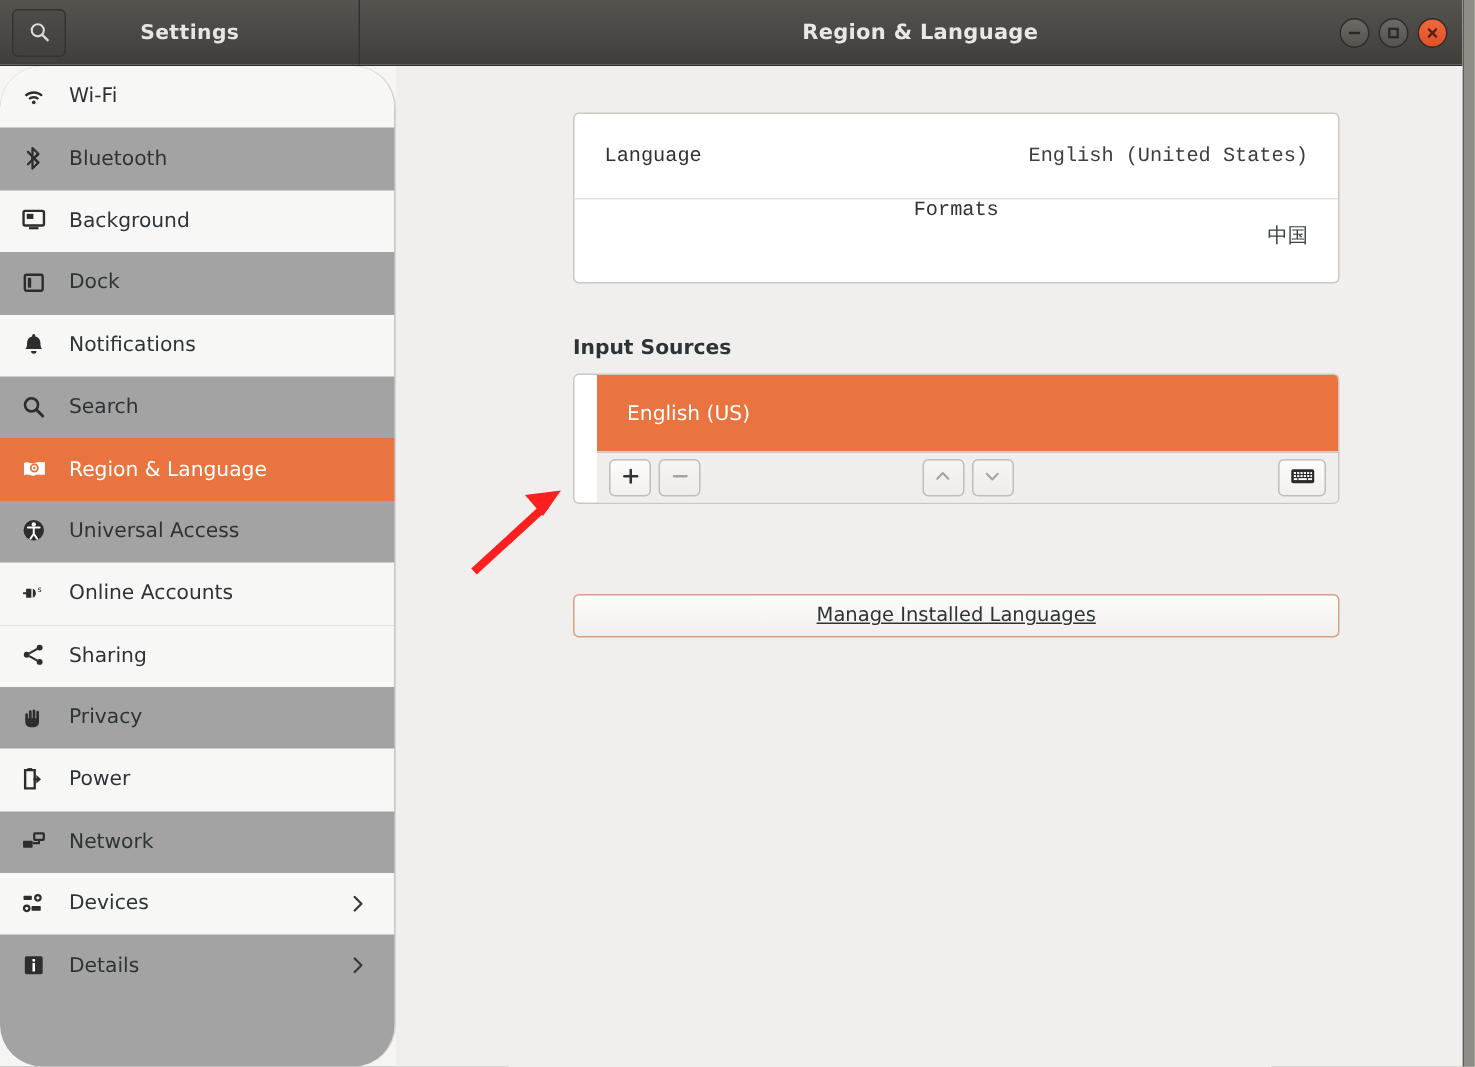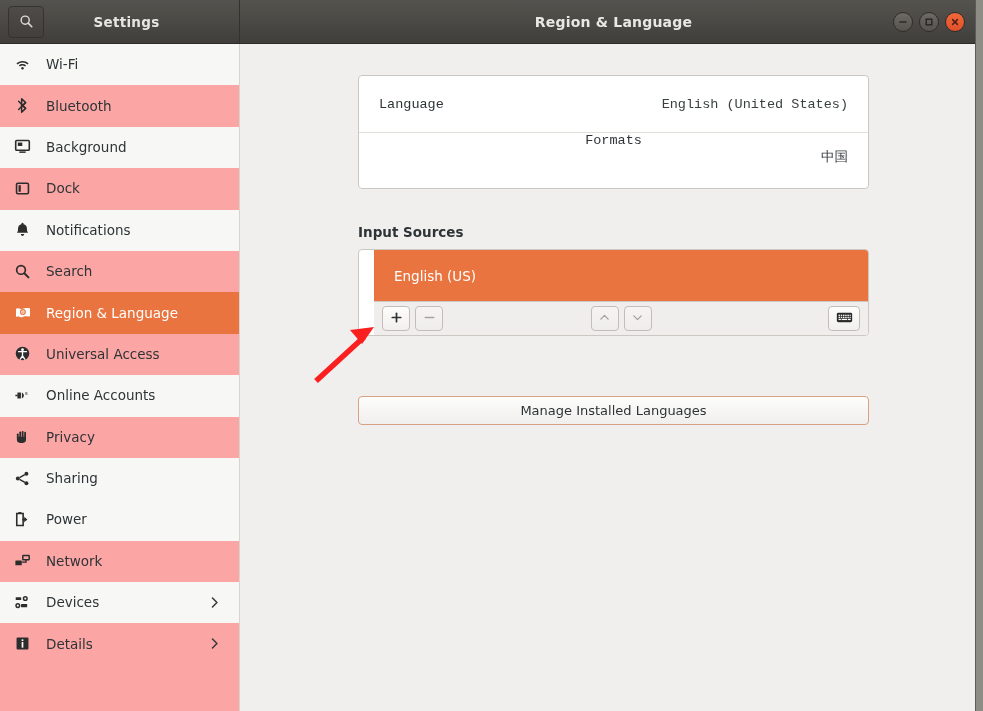--- a/index.html
+++ b/index.html
@@ -72,24 +72,25 @@
   }
   .wb-min, .wb-max { background: linear-gradient(to bottom, #6d6a65, #56534e); }
   .wb-close { background: linear-gradient(to bottom, #f0683a, #e0512a); }
   .wb svg { display:block; }
 
   
   #body { display: flex; height: 667px; }
 
   
   #sidebar {
-    width: 240px; height: 100%;
-    background: #fca5a5;
+    width: 264px; height: 100%;
+    background: #a3a3a3;
     border-right: 1px solid #d8d4d0;
     overflow: hidden;
+    border-radius: 28px;
   }
   .side-item {
     height: 41.4px;
     display: flex; align-items: center;
     padding-left: 14px;
     cursor: pointer;
     border-bottom: 1px solid transparent;
     position: relative;
   }
   .side-item.alt { background: #f7f7f6; }
@@ -195,20 +196,21 @@
 
   #manage-btn {
     position: absolute; left: 118px; top: 352px;
     width: 511px; height: 29px;
     border: 1px solid #d8a183;
     border-radius: 4px;
     background: linear-gradient(to bottom, #fdfdfc, #f1efed);
     color: #2e3436; font-size: 13px;
     display: flex; align-items: center; justify-content: center;
     cursor: pointer;
+    text-decoration: underline;
   }
 
   
   #arrow-layer {
     position: absolute; left: 0; top: 0;
     width: 976px; height: 711px;
     pointer-events: none;
   }
 </style>
 </head>
@@ -354,44 +356,44 @@
           <svg width="17" height="17" viewBox="0 0 16 16" fill="currentColor">
             <path d="M3.2 5.2h3.3v5.6H3.2z"></path>
             <path d="M1.3 8h2.1" stroke="currentColor" stroke-width="1.4"></path>
             <path d="M7.4 5.2a3 3 0 0 1 0 5.6z"></path>
             <text x="10.4" y="7.4" font-size="5" fill="currentColor" font-family="DejaVu Sans, sans-serif">s</text>
           </svg>
         </span>
         <span class="side-label">Online Accounts</span>
       </div>
 
+      <div class="side-item alt">
+        <span class="side-icon">
+          <svg width="17" height="17" viewBox="0 0 16 16">
+            <circle cx="11.7" cy="3.5" r="1.85" fill="currentColor"></circle>
+            <circle cx="3.6" cy="8" r="1.85" fill="currentColor"></circle>
+            <circle cx="11.7" cy="12.5" r="1.85" fill="currentColor"></circle>
+            <line x1="5.2" y1="7.2" x2="10.2" y2="4.3" stroke="currentColor" stroke-width="1.3"></line>
+            <line x1="5.2" y1="8.8" x2="10.2" y2="11.7" stroke="currentColor" stroke-width="1.3"></line>
+          </svg>
+        </span>
+        <span class="side-label">Sharing</span>
+      </div>
+
       <div class="side-item">
         <span class="side-icon">
           <svg width="17" height="17" viewBox="0 0 16 16" fill="currentColor">
             <rect x="2.7" y="5.1" width="1.7" height="4.3" rx=".8"></rect>
             <rect x="5" y="3.3" width="1.7" height="6" rx=".8"></rect>
             <rect x="7.3" y="2.8" width="1.7" height="6.5" rx=".8"></rect>
             <rect x="9.6" y="3.6" width="1.7" height="5.7" rx=".8"></rect>
             <path d="M2.7 8.3h8.6v2.6a3.1 3.1 0 0 1-3.1 3.1H5.8a3.1 3.1 0 0 1-3.1-3.1V8.3z"></path>
           </svg>
         </span>
         <span class="side-label">Privacy</span>
-      </div>
-
-      <div class="side-item alt">
-        <span class="side-icon">
-          <svg width="17" height="17" viewBox="0 0 16 16">
-            <circle cx="11.7" cy="3.5" r="1.85" fill="currentColor"></circle>
-            <circle cx="3.6" cy="8" r="1.85" fill="currentColor"></circle>
-            <circle cx="11.7" cy="12.5" r="1.85" fill="currentColor"></circle>
-            <line x1="5.2" y1="7.2" x2="10.2" y2="4.3" stroke="currentColor" stroke-width="1.3"></line>
-            <line x1="5.2" y1="8.8" x2="10.2" y2="11.7" stroke="currentColor" stroke-width="1.3"></line>
-          </svg>
-        </span>
-        <span class="side-label">Sharing</span>
       </div>
 
 
       <div class="side-item alt">
         <span class="side-icon">
           <svg width="17" height="17" viewBox="0 0 16 16">
             <path d="M2.6 2.3h6v11.4h-6z" fill="none" stroke="currentColor" stroke-width="1.5"></path>
             <path d="M9.6 5.4l3 2.6-3 2.6V8.7H7.8V7.3h1.8z" fill="currentColor"></path>
             <rect x="4" y="1" width="3" height="1.4" fill="currentColor"></rect>
           </svg>

